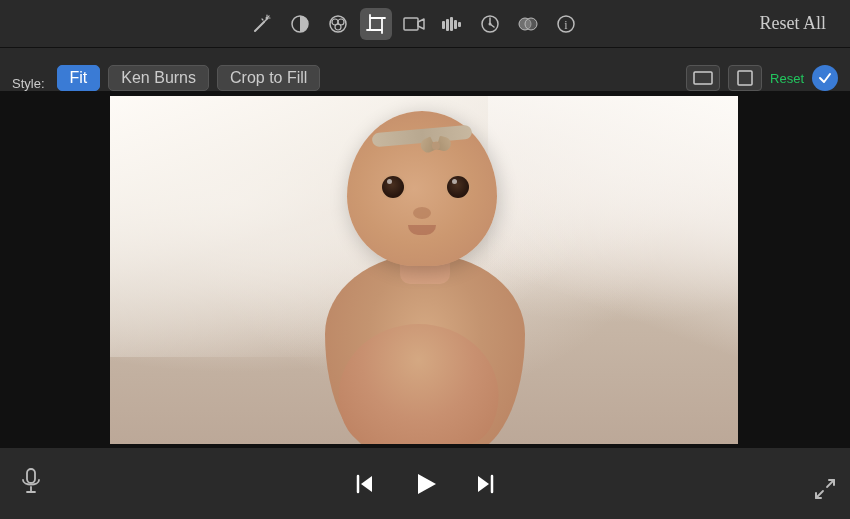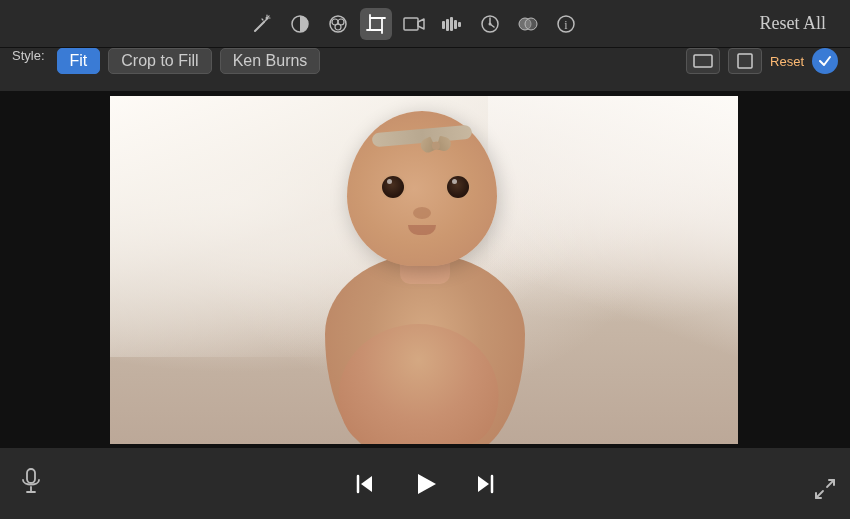--- a/index.html
+++ b/index.html
@@ -56,21 +56,21 @@
 
     .toolbar-left {
       width: 60px;
     }
 
     
     .style-bar {
       height: 44px;
       background: #2a2a2a;
       display: flex;
-      align-items: flex-start;
+      align-items: flex-end;
       padding: 0 12px;
       gap: 8px;
       border-bottom: 1px solid #111;
     }
 
     .style-label {
       font-size: 13px;
       color: #ccc;
       margin-right: 4px;
     }
@@ -110,21 +110,21 @@
       border-radius: 4px;
       display: flex;
       align-items: center;
       justify-content: center;
       cursor: pointer;
       color: #ccc;
     }
 
     .reset-btn {
       font-size: 13px;
-      color: #fdba74;
+      color: #22c55e;
       cursor: pointer;
     }
 
     .checkmark-btn {
       width: 26px;
       height: 26px;
       background: #3a7bd5;
       border-radius: 50%;
       display: flex;
       align-items: center;
@@ -535,22 +535,22 @@
         <text x="10" y="15" text-anchor="middle" font-size="12" fill="#bbb" font-family="serif">i</text>
       </svg>
     </div>
   </div>
   <div class="reset-all-btn">Reset All</div>
 </div>
 
 <div class="style-bar">
   <span class="style-label">Style:</span>
   <button class="style-btn active">Fit</button>
+  <button class="style-btn">Ken Burns</button>
   <button class="style-btn">Crop to Fill</button>
-  <button class="style-btn">Ken Burns</button>
 
   <div class="style-bar-right">
     <div class="aspect-btn" title="16:9">
       <svg width="22" height="18" viewBox="0 0 22 18">
         <rect x="2" y="3" width="18" height="12" rx="1" fill="none" stroke="#ccc" stroke-width="1.5"></rect>
       </svg>
     </div>
     <div class="aspect-btn" title="4:3">
       <svg width="22" height="18" viewBox="0 0 22 18">
         <rect x="4" y="2" width="14" height="14" rx="1" fill="none" stroke="#ccc" stroke-width="1.5"></rect>

